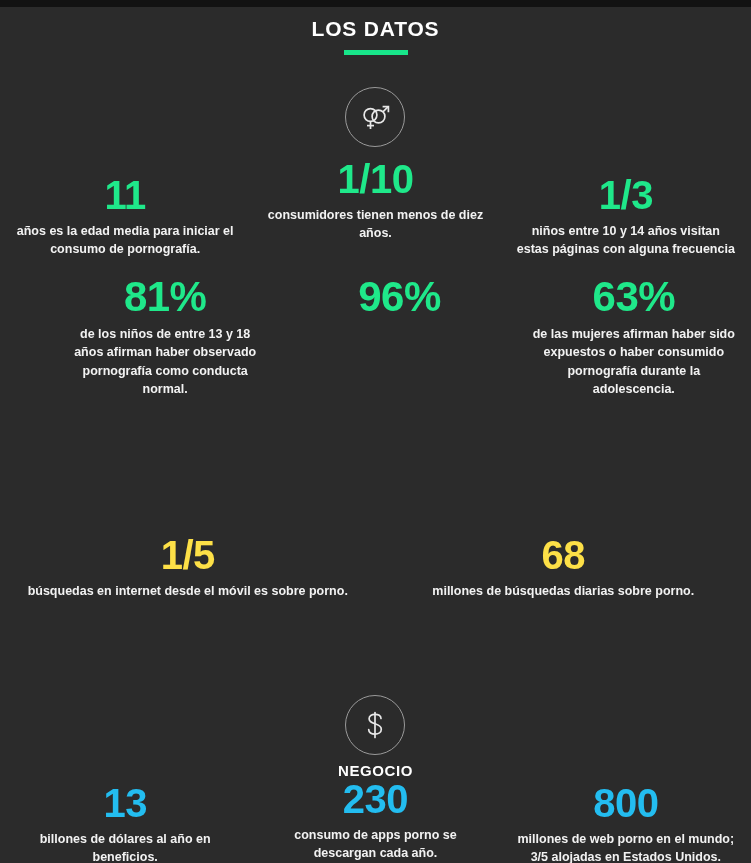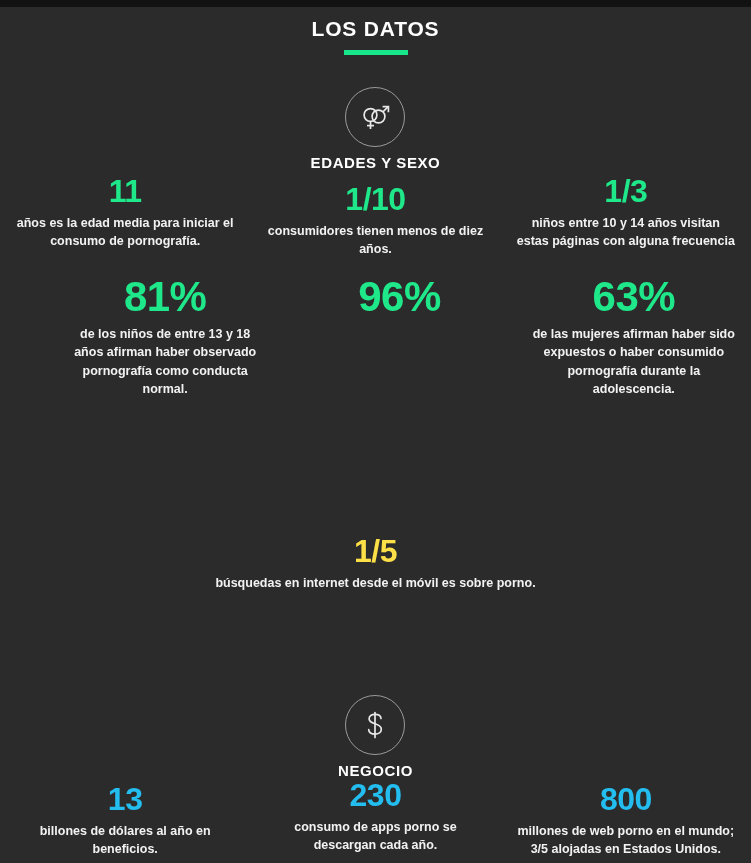--- a/index.html
+++ b/index.html
@@ -85,21 +85,21 @@
   .row {
     display: flex;
     width: 751px;
   }
   .cell {
     flex: 1 1 33.333%;
     text-align: center;
     padding: 0 16px;
   }
   .stat-num {
-    font-size: 32px;
+    font-size: 40px;
     font-weight: bold;
     line-height: 1.0;
     letter-spacing: -0.5px;
   }
   .stat-num.sz-pct { font-size: 42px; }
   .stat-text {
     margin-top: 7px;
     font-size: 12.5px;
     font-weight: bold;
     line-height: 1.45;
@@ -160,21 +160,20 @@
                 <g fill="none" stroke="#e8e8e8" stroke-width="1.7">
                   <circle cx="14.5" cy="17" r="6.4"></circle>
                   <line x1="14.5" y1="23.4" x2="14.5" y2="31"></line>
                   <line x1="11" y1="27.6" x2="18" y2="27.6"></line>
                   <circle cx="22.5" cy="18.5" r="6.4"></circle>
                   <line x1="26.9" y1="13.9" x2="32.2" y2="8.6"></line>
                   <polyline points="26.6,8.6 32.4,8.6 32.4,14.2"></polyline>
                 </g>
               </svg>
             </div>
-            <div class="sec-label">EDADES Y SEXO</div>
           </div>
           <div class="stat-num">1/10</div>
           <div class="stat-text">consumidores tienen menos de diez años.</div>
         </div>
 
         <div class="cell side">
           <div class="spacer-head"></div>
           <div class="stat-num">1/3</div>
           <div class="stat-text">niños entre 10 y 14 años visitan estas páginas con alguna frecuencia</div>
         </div>
@@ -200,20 +199,25 @@
     <div class="section sec2 theme-pink">
       <div class="row row-a">
 
         <div class="cell side">
           <div class="spacer-head"></div>
           <div class="stat-num">1/5</div>
           <div class="stat-text">búsquedas en internet desde el móvil es sobre porno.</div>
         </div>
 
 
+        <div class="cell side">
+          <div class="spacer-head"></div>
+          <div class="stat-num">68</div>
+          <div class="stat-text">millones de búsquedas diarias sobre porno.</div>
+        </div>
 
       </div>
     </div>
 
     <div class="section sec3 theme-blue">
       <div class="row row-a">
 
         <div class="cell side">
           <div class="spacer-head"></div>
           <div class="stat-num">13</div>

